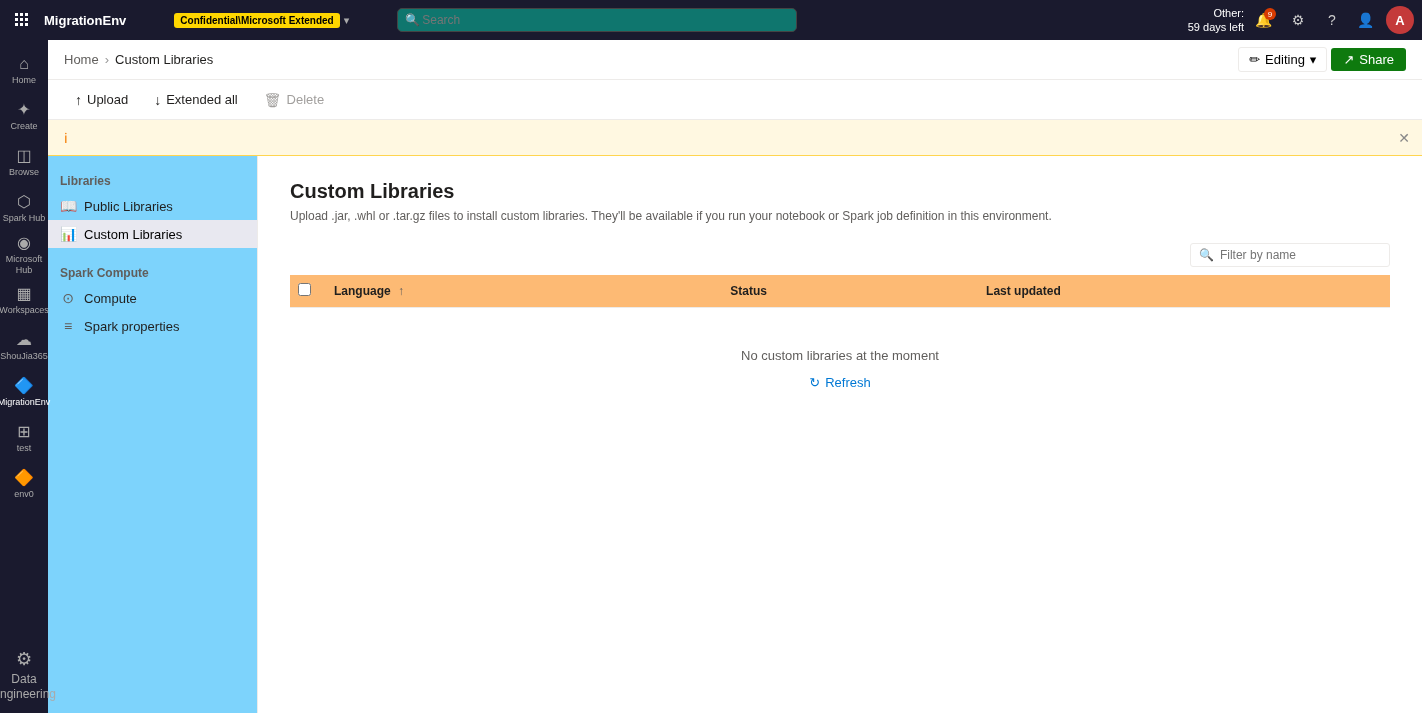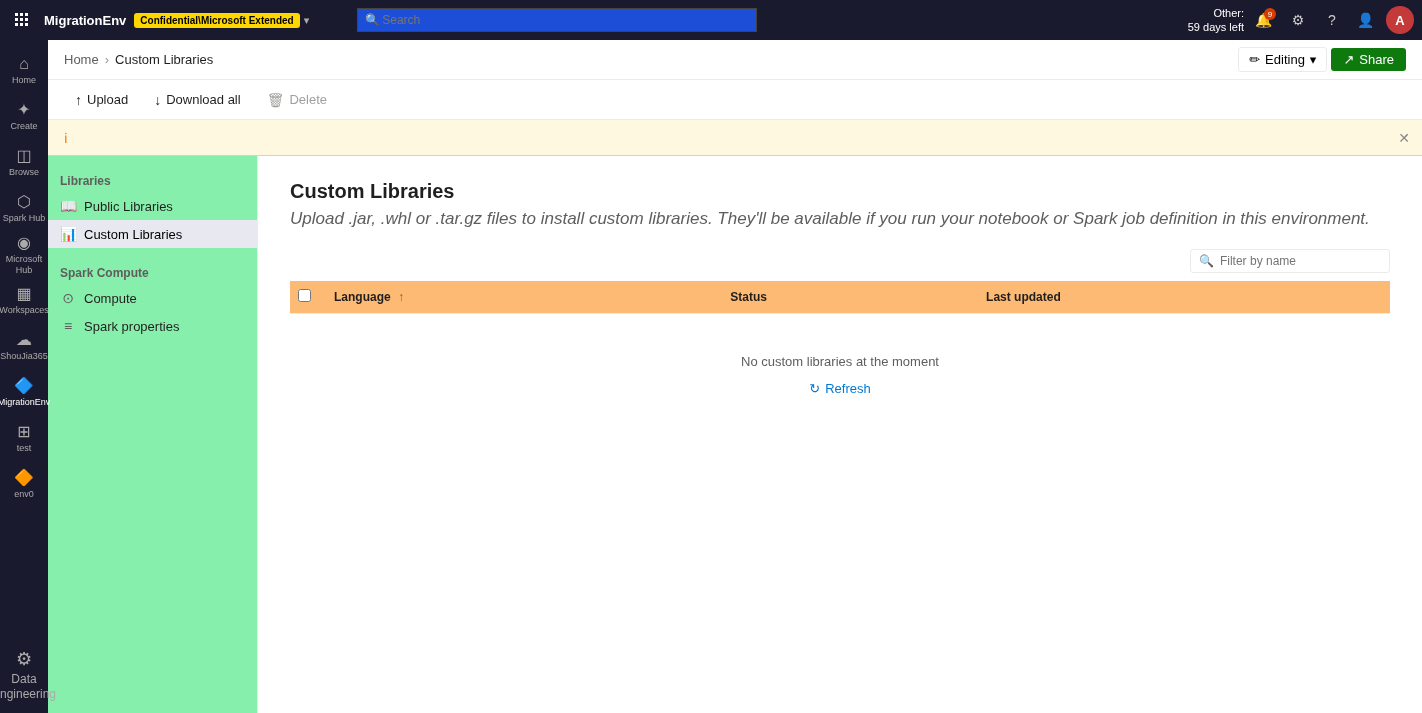--- a/index.html
+++ b/index.html
@@ -12,21 +12,21 @@
       display: flex;
       align-items: center;
       padding: 0 8px;
       gap: 8px;
       position: fixed;
       top: 0; left: 0; right: 0;
       z-index: 100;
     }
     .topbar-grid-icon { color: #fff; font-size: 16px; cursor: pointer; width: 28px; display: flex; align-items: center; justify-content: center; }
     .topbar-app-name { color: #fff; font-size: 13px; font-weight: 600; display: flex; align-items: center; gap: 6px; }
-    .topbar-env-name { color: #ccc; font-size: 13px; display: flex; align-items: center; gap: 4px; cursor: pointer; }
+    .topbar-env-name { color: #ccc; font-size: 13px; display: flex; align-items: center; gap: 4px; cursor: pointer; margin-left: 40px; }
     .topbar-env-name span { color: #aaa; font-size: 11px; }
     .topbar-search {
       flex: 1;
       margin: 0 40px;
       max-width: 400px;
       position: relative;
     }
     .topbar-search input {
       width: 100%;
       background: #2d2d4a;
@@ -181,21 +181,21 @@
     
     .content-area {
       display: flex;
       flex: 1;
       overflow: hidden;
     }
 
     
     .sidebar {
       width: 210px;
-      background: #86efac;
+      background: #7dd3fc;
       border-right: 1px solid #edebe9;
       padding: 12px 0;
       flex-shrink: 0;
       overflow-y: auto;
     }
     .sidebar-section-title {
       font-size: 12px;
       font-weight: 600;
       color: #605e5c;
       padding: 6px 12px 4px 12px;
@@ -220,21 +220,21 @@
       flex: 1;
       overflow-y: auto;
       padding: 0;
       background: #fff;
     }
 
     .page-header {
       padding: 24px 32px 12px 32px;
     }
     .page-title { font-size: 20px; font-weight: 600; color: #201f1e; margin-bottom: 6px; }
-    .page-desc { font-size: 17px; color: #605e5c; font-style: italic; }
+    .page-desc { font-size: 12px; color: #605e5c; }
 
     
     .table-toolbar {
       padding: 8px 32px;
       display: flex;
       justify-content: flex-end;
     }
     .filter-input {
       display: flex;
       align-items: center;
@@ -302,21 +302,21 @@
   <div class="topbar-app-name">
     <span>MigrationEnv</span>
   </div>
   <div class="topbar-env-name">
     <span class="badge" style="background:#ffd700;color:#000;font-size:10px;padding:2px 6px;border-radius:3px;font-weight:600;">Confidential\Microsoft Extended</span>
     <span style="color:#aaa;">▾</span>
   </div>
 
   <div class="topbar-search">
     <span class="search-icon">🔍</span>
-    <input type="text" style="width: 100%; background: #1d4ed8; border: 1px solid rgb(68, 68, 68); border-radius: 0; color: rgb(204, 204, 204); padding: 4px 8px 4px 24px; font-size: 12px; outline: none;" placeholder="Search">
+    <input type="text" style="width: 100%; background: #0f766e; border: 1px solid rgb(68, 68, 68); border-radius: 5px; color: rgb(204, 204, 204); padding: 4px 8px 4px 24px; font-size: 12px; outline: none;" placeholder="Search">
   </div>
 
   <div class="topbar-actions">
     <div class="topbar-trial">
       <span>Other:</span>
       <span>59 days left</span>
     </div>
     <div class="topbar-icon-btn" style="position:relative;">
       🔔
       <span style="position:absolute;top:2px;right:2px;background:#d83b01;color:#fff;font-size:8px;border-radius:50%;width:12px;height:12px;display:flex;align-items:center;justify-content:center;">9</span>
@@ -398,21 +398,21 @@
     </button>
   </div>
 
   <div class="toolbar">
     <button class="toolbar-btn">
       <span class="btn-icon">↑</span>
       <span>Upload</span>
     </button>
     <button class="toolbar-btn">
       <span class="btn-icon">↓</span>
-      <span>Download all</span>
+      <span>Extended all</span>
     </button>
     <button class="toolbar-btn disabled">
       <span class="btn-icon">🗑</span>
       <span>Delete</span>
     </button>
   </div>
 
   <div class="warning-banner">
     <span class="warning-icon">ℹ</span>
     <button class="close-btn">✕</button>

